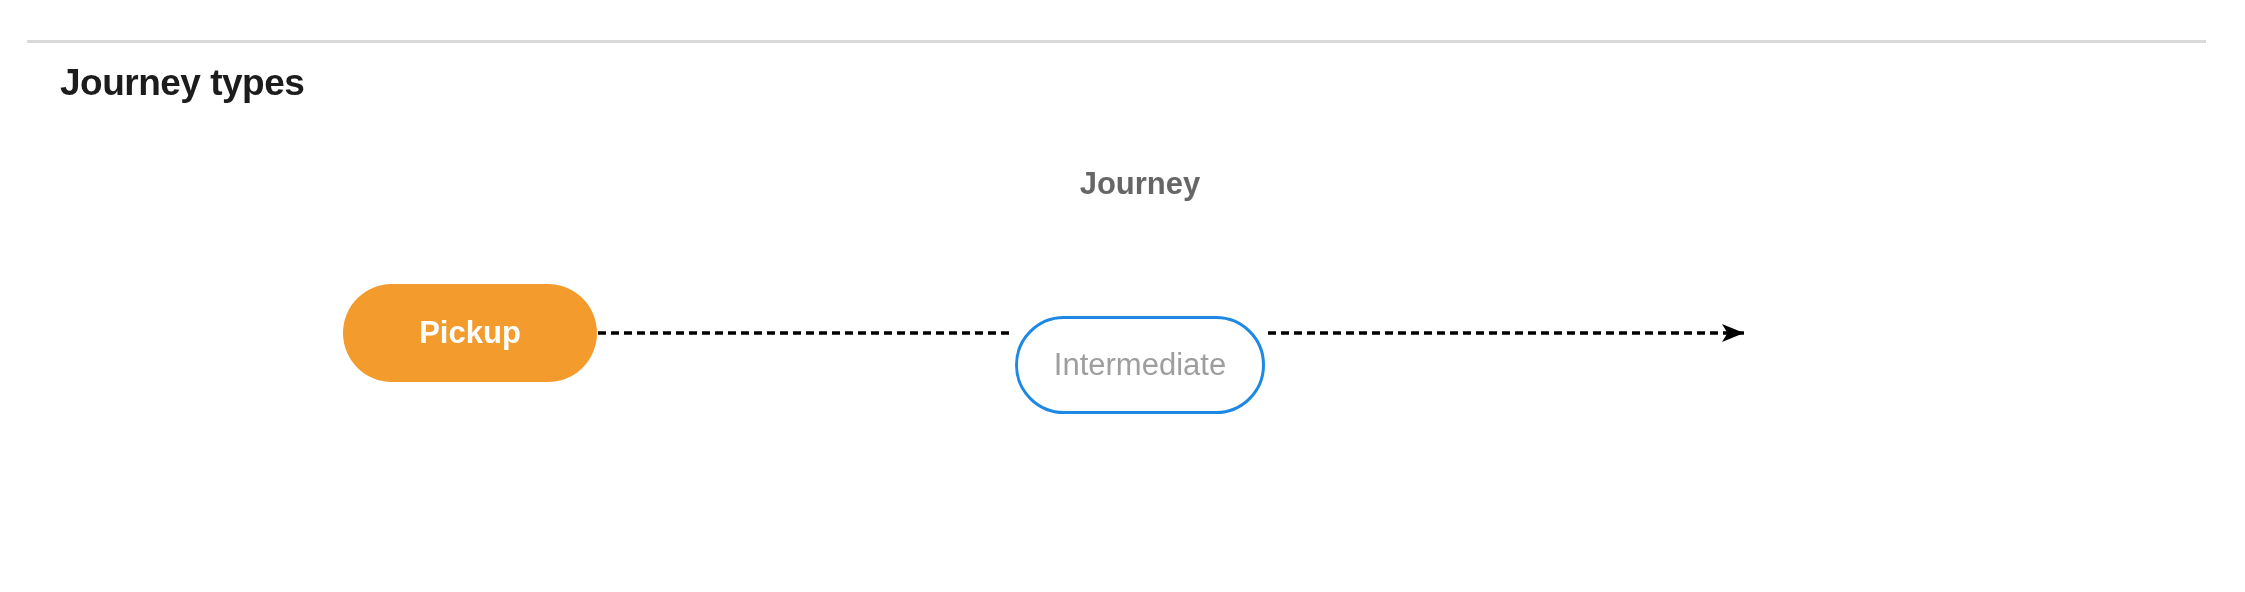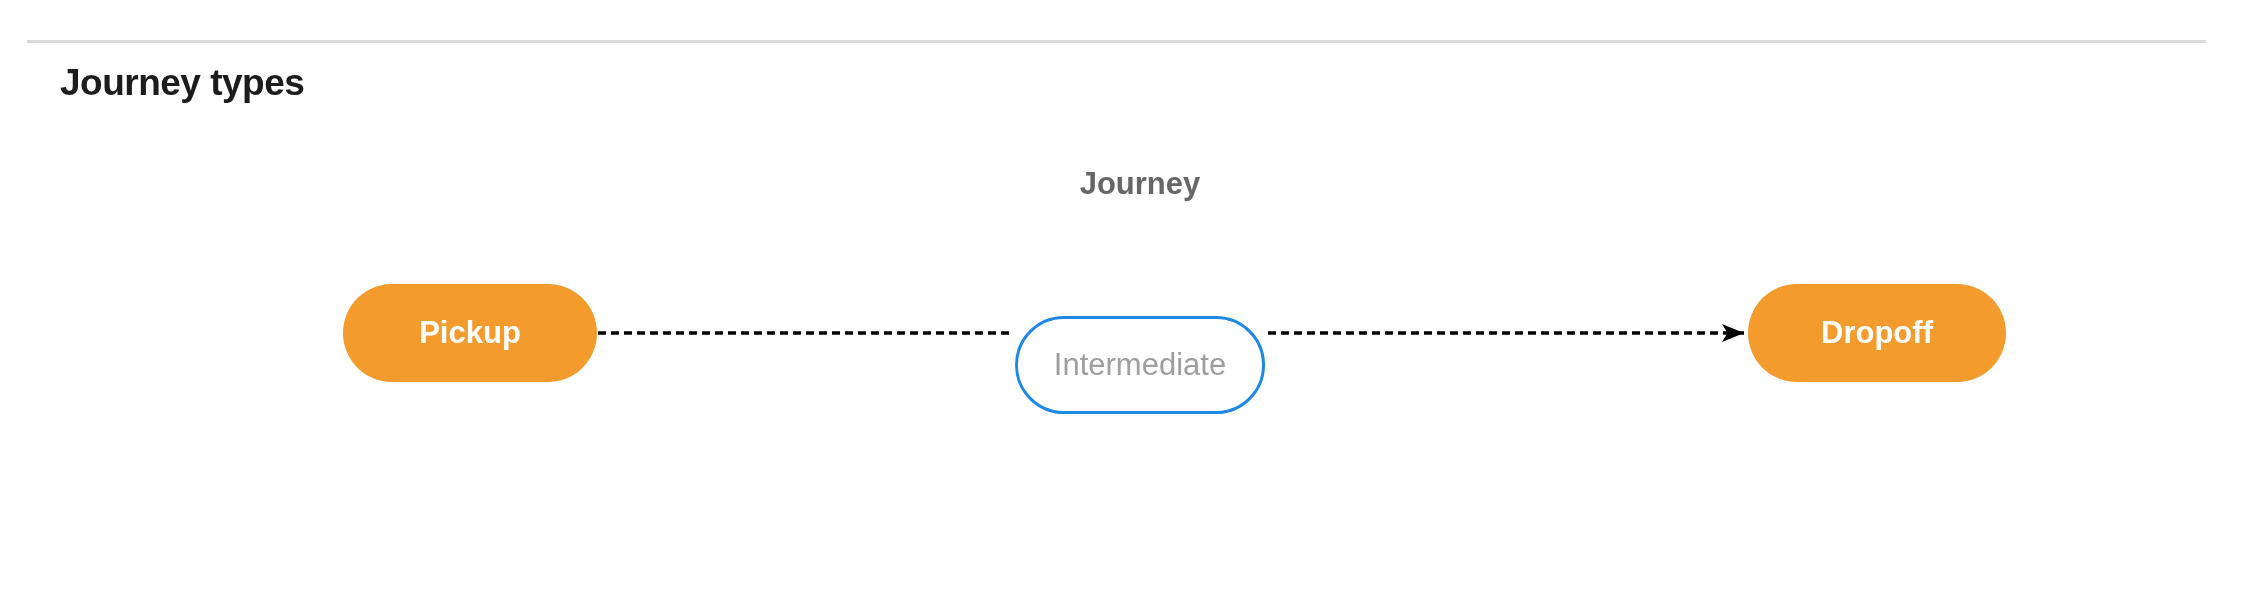--- a/index.html
+++ b/index.html
@@ -111,17 +111,14 @@
   </svg>
 
   <div class="pill terminal" id="node-pickup">
     <span>Pickup</span>
   </div>
 
   <div class="pill intermediate" id="node-intermediate">
     <span>Intermediate</span>
   </div>
 
-  <div class="pill terminal" id="node-dropoff">
-    <span>Dropoff</span>
-  </div>
 
 </div>
 
 </body></html>

